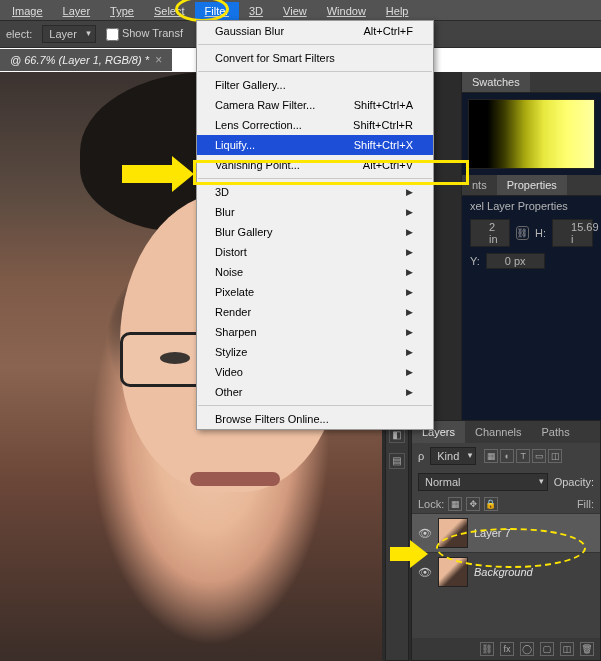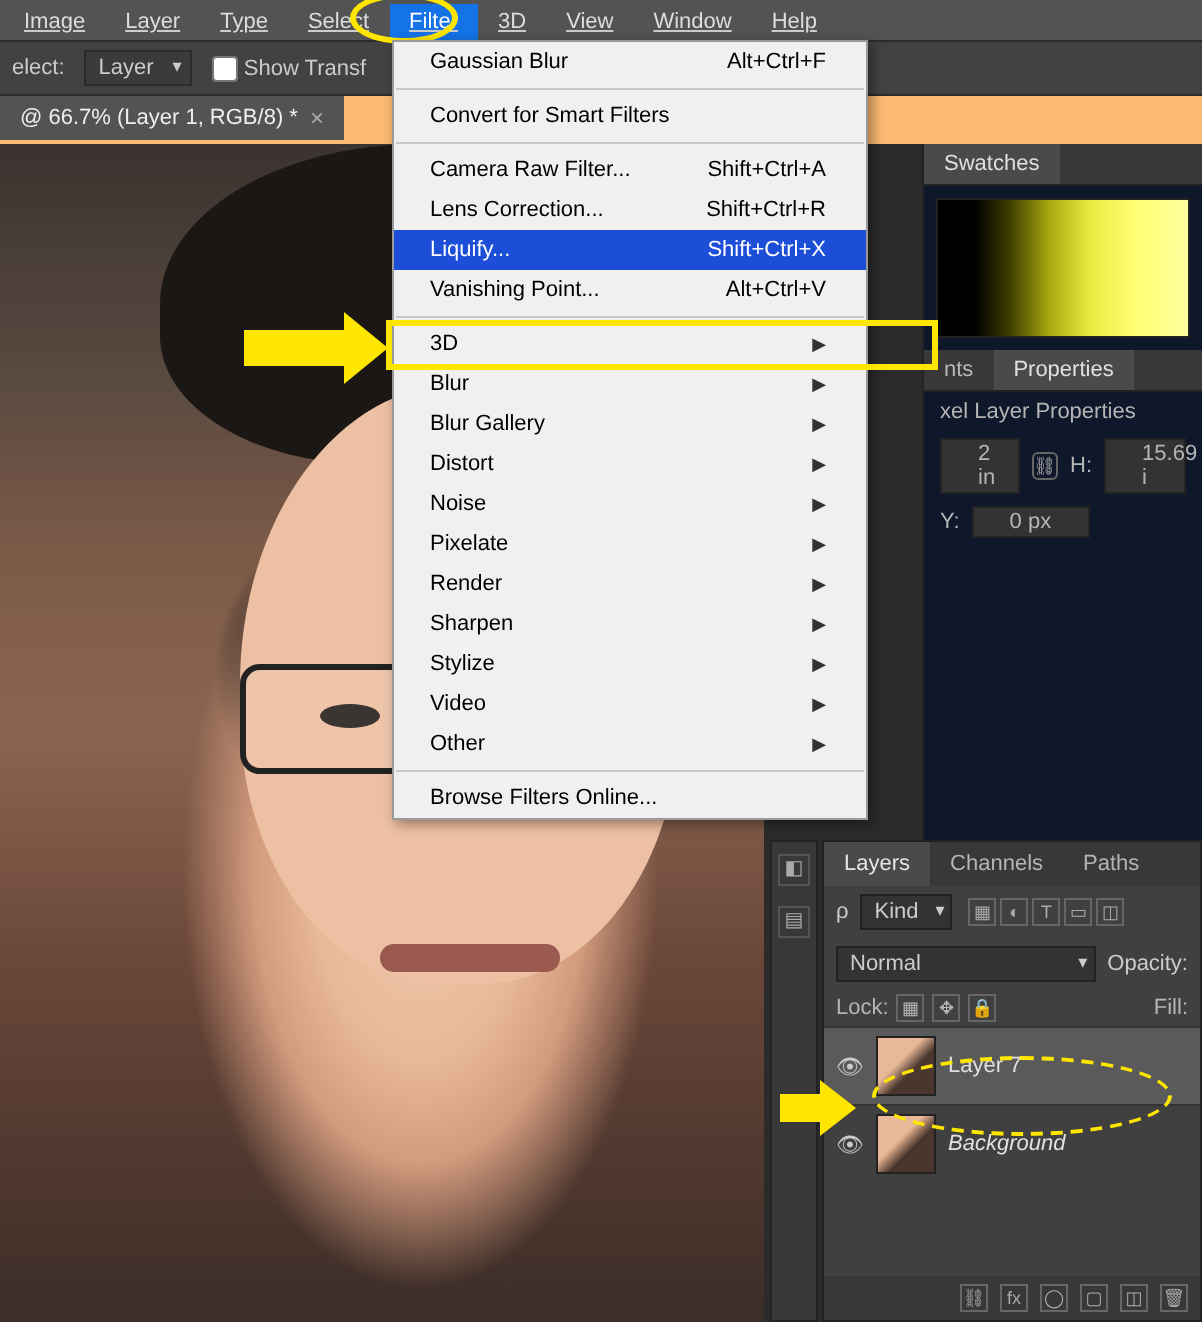--- a/index.html
+++ b/index.html
@@ -20,21 +20,21 @@
 .arrow-layer .head { width: 0; height: 0; border-top: 14px solid transparent; border-bottom: 14px solid transparent; border-left: 18px solid #ffe600; }
 .dash-oval { position: absolute; left: 436px; top: 528px; width: 150px; height: 40px; border: 2px dashed #ffe600; border-radius: 50%; z-index: 40; }
 
 
 .optbar { height: 28px; background: #424242; border-top: 1px solid #2a2a2a; border-bottom: 1px solid #2a2a2a; display: flex; align-items: center; padding: 0 6px; gap: 10px; color: #ccc; }
 .optbar .combo { background: #3b3b3b; border: 1px solid #2a2a2a; padding: 2px 18px 2px 6px; position: relative; }
 .optbar .combo:after { content: "▾"; position: absolute; right: 4px; top: 2px; font-size: 9px; }
 .optbar input[type=checkbox] { vertical-align: middle; }
 
 
-.doctabs { height: 24px; background: #fdba74; display: flex; align-items: flex-start; }
+.doctabs { height: 24px; background: #ffffff; display: flex; align-items: center; font-style: italic; }
 .doctabs .tab { background: #535353; padding: 4px 10px; color: #eee; font-size: 11px; display: inline-flex; align-items: center; gap: 6px; }
 .doctabs .tab .x { color: #aaa; font-size: 12px; }
 
 
 .stage { position: absolute; left: 0; top: 72px; right: 0; bottom: 0; background: #2b2b2b; }
 .photo { position: absolute; left: 0; top: 0; width: 382px; height: 589px;
   background:
     radial-gradient(ellipse at 55% 62%, #f0c9b0 0%, #e8b898 18%, #d29a7e 28%, rgba(0,0,0,0) 40%),
     radial-gradient(ellipse at 40% 45%, #2b2420 0%, #2b2420 8%, rgba(0,0,0,0) 14%),
     radial-gradient(ellipse at 70% 45%, #2b2420 0%, #2b2420 8%, rgba(0,0,0,0) 14%),
@@ -221,20 +221,23 @@
     <div class="row">
       <span>Gaussian Blur</span>
       <span>Alt+Ctrl+F</span>
     </div>
     <hr>
     <div class="row">
       <span>Convert for Smart Filters</span>
     </div>
     <hr>
     <div class="row">
+      <span>Filter Gallery...</span>
+    </div>
+    <div class="row">
       <span>Camera Raw Filter...</span>
       <span>Shift+Ctrl+A</span>
     </div>
     <div class="row">
       <span>Lens Correction...</span>
       <span>Shift+Ctrl+R</span>
     </div>
     <div class="row hover">
       <span>Liquify...</span>
       <span>Shift+Ctrl+X</span>

